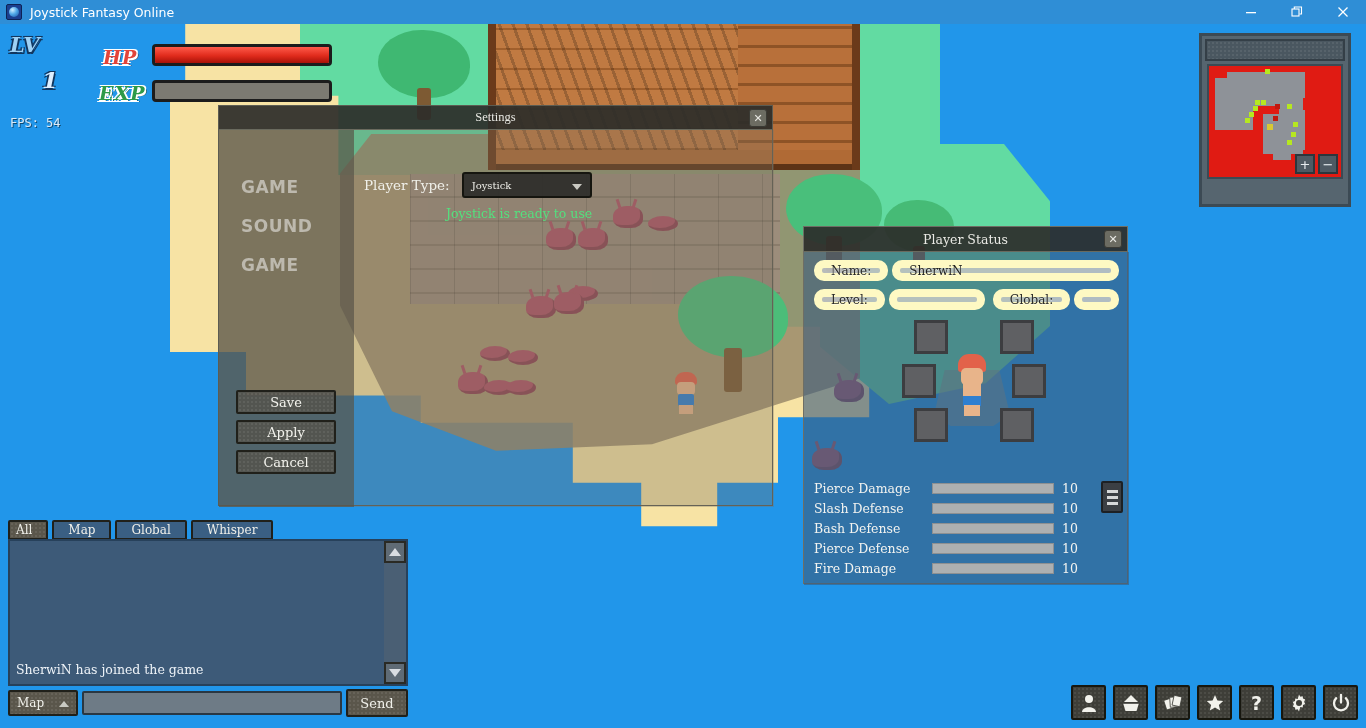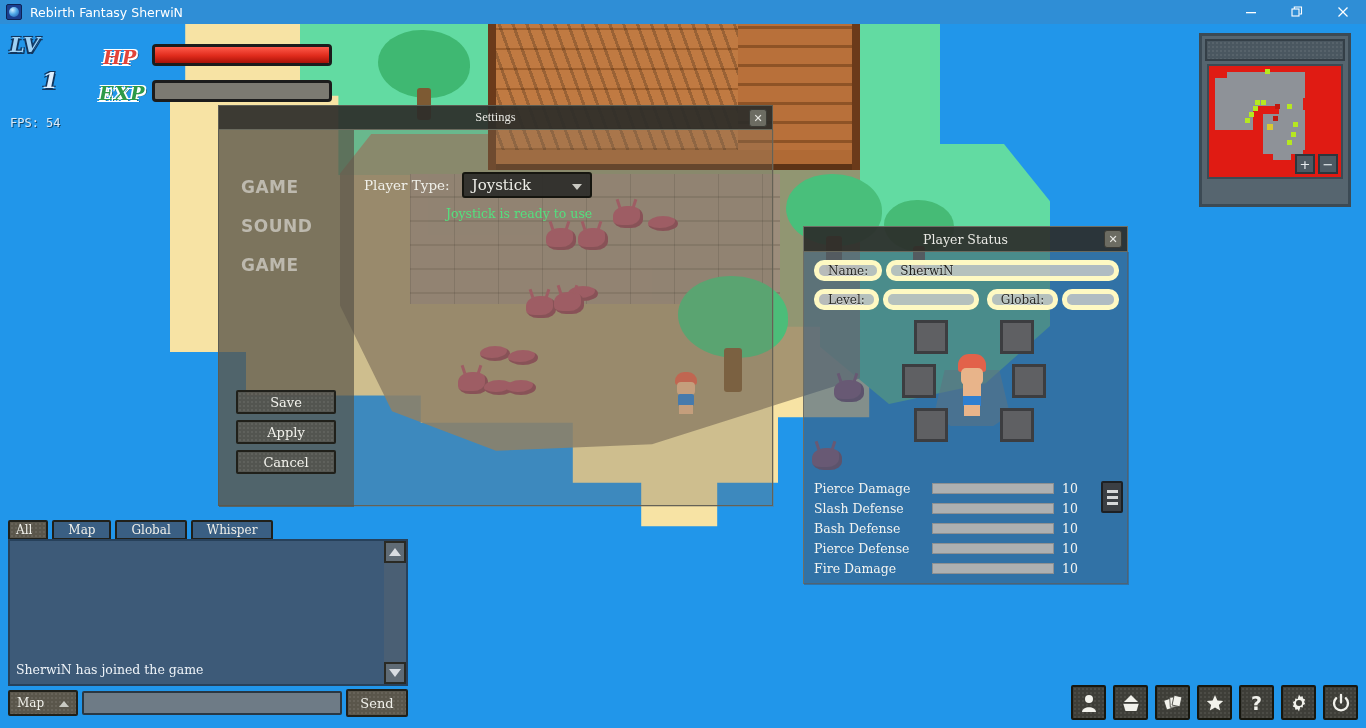--- a/index.html
+++ b/index.html
@@ -155,21 +155,21 @@
     padding-left:22px; font-family:"DejaVu Sans", sans-serif; font-weight:bold;
     font-size:17px; color:#bdb9ae; letter-spacing:.5px; margin-bottom:1px; }
   #settings .sidebar .tab.active { background:rgba(168,163,148,.55); color:#ffffff; }
   #settings .content { flex:1; height:377px; background:rgba(120,112,96,.32);
     position:relative; }
   #ctl-row { position:absolute; left:10px; top:42px; display:flex; align-items:center; }
   #ctl-label { color:#f0f0ea; font-size:13.5px; font-family:"DejaVu Serif", serif; }
   #ctl-select { margin-left:12px; width:130px; height:26px;
     background:rgba(45,45,42,.93); border:2px solid #15150f; border-radius:3px;
     display:flex; align-items:center; position:relative; }
-  #ctl-select .val { color:#eeeee8; font-size:15px; margin-left:8px;
+  #ctl-select .val { color:#eeeee8; font-size:10px; margin-left:8px;
     font-family:"DejaVu Serif", serif; }
   #ctl-select .arrow { position:absolute; right:8px; top:10px; width:0; height:0;
     border-left:5px solid transparent; border-right:5px solid transparent;
     border-top:6px solid #c9c9c2; }
   #ctl-status { position:absolute; left:92px; top:76px; color:#54e07e; font-size:12.5px;
     font-family:"DejaVu Serif", serif; }
 
   #settings .btns { position:absolute; left:17px; bottom:25px; width:100px; }
   .dlgbtn { width:100px; height:24px; margin-bottom:6px;
     background:rgba(84,84,78,.92);
@@ -184,21 +184,21 @@
     z-index:210; border:1px solid #6e6e64; }
   #pstatus .titlebar { height:25px; background:rgba(45,45,42,.92);
     display:flex; align-items:center; justify-content:center; position:relative;
     border-bottom:1px solid #6a6a5e; }
   #pstatus .titlebar .t { color:#e9e9e4; font-size:12.5px;
     font-family:"DejaVu Serif", serif; }
   #pstatus .body { position:absolute; left:0; top:25px; width:325px; height:333px;
     background:rgba(60,92,125,.62); padding:8px 10px 0 10px; }
 
   .pillrow { display:flex; align-items:center; margin-bottom:8px; }
-  .pill { height:21px; background:rgba(205,205,200,.82); border:5px solid #fef9c3;
+  .pill { height:21px; background:rgba(205,205,200,.82); border:8px solid #fef9c3;
     border-radius:10px; display:flex; align-items:center; padding:0 9px;
     color:#2a2a26; font-size:12px; font-family:"DejaVu Serif", serif;
     text-shadow:0 1px 0 rgba(255,255,255,.5); }
   .pill.lbl { flex:none; }
   .pill.val { flex:1; margin-left:4px; color:#1f1f1c; }
   .pill.val.small { flex:none; width:96px; }
 
   #doll { position:relative; width:305px; height:152px; margin-top:4px; }
   .slot { position:absolute; width:34px; height:34px; background:#5f6063;
     border:3px solid #3c3d40; }
@@ -308,21 +308,21 @@
   .ibtn svg { display:block; }
   .ibtn .qm { font-size:19px; font-weight:bold; font-family:"DejaVu Sans", sans-serif; }
 </style>
 </head>
 <body>
 
 <div id="app">
 
   <div id="titlebar">
     <div class="tb-icon"></div>
-    <div class="tb-title">Rebirth Fantasy SherwiN</div>
+    <div class="tb-title">Joystick Fantasy Online</div>
     <div id="wincontrols">
       <div>
         <svg width="12" height="12" viewBox="0 0 12 12">
             <rect x="1" y="6" width="10" height="1.3" fill="#fff"></rect>
           </svg>
       </div>
       <div>
         <svg width="12" height="12" viewBox="0 0 12 12">
             <rect x="1" y="3" width="7" height="7" fill="none" stroke="#fff" stroke-width="1.1"></rect>
             <polyline points="3.3,3 3.3,1 10.5,1 10.5,8 8.5,8" fill="none" stroke="#fff" stroke-width="1.1"></polyline>

